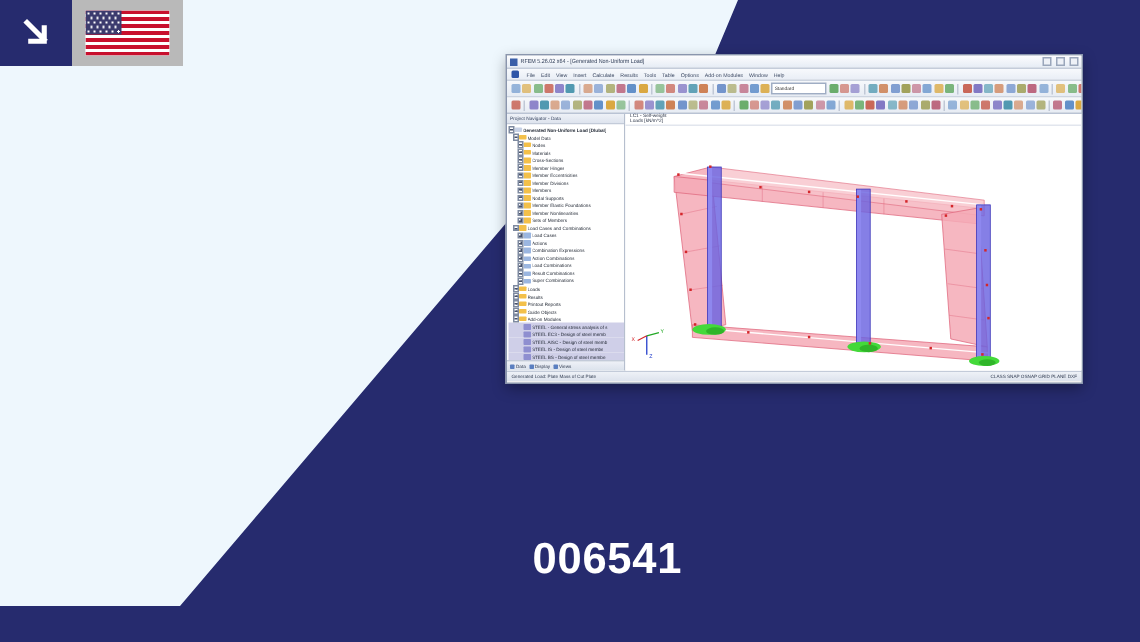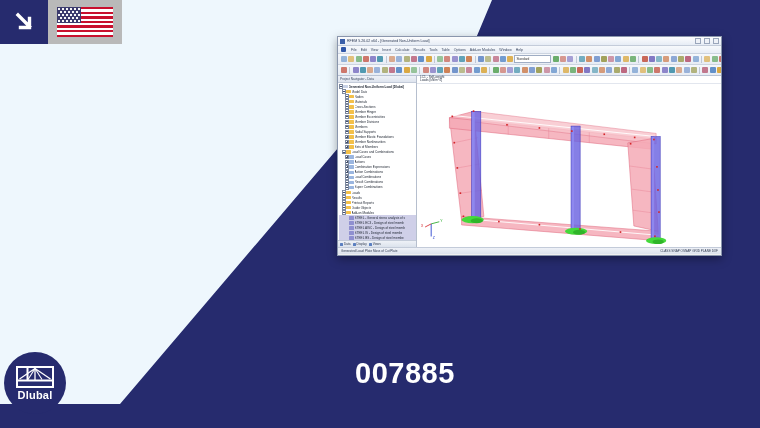--- a/index.html
+++ b/index.html
@@ -226,38 +226,23 @@
     <div class="flag-box">
       <div class="flag">
         <div class="stripes"></div>
         <div class="canton"></div>
         <div class="stars"></div>
       </div>
     </div>
   </div>
 
 
-  <div class="logo">
-    <span class="mark">
-      <svg width="38" height="22" viewBox="0 0 38 22" aria-hidden="true">
-        <rect x="1" y="1" width="36" height="20" fill="none" stroke="#ffffff" stroke-width="2"></rect>
-        <line x1="1" y1="14.5" x2="37" y2="14.5" stroke="#ffffff" stroke-width="2"></line>
-        <line x1="11.5" y1="1" x2="11.5" y2="14.5" stroke="#ffffff" stroke-width="2"></line>
-        <line x1="19" y1="2.5" x2="3.5" y2="13" stroke="#ffffff" stroke-width="1.3"></line>
-        <line x1="19" y1="2.5" x2="34.5" y2="13" stroke="#ffffff" stroke-width="1.3"></line>
-        <line x1="19" y1="2.5" x2="19" y2="14" stroke="#ffffff" stroke-width="1.3"></line>
-        <line x1="19" y1="2.5" x2="26" y2="13.5" stroke="#ffffff" stroke-width="1.1"></line>
-        <line x1="19" y1="2.5" x2="12" y2="13.5" stroke="#ffffff" stroke-width="1.1"></line>
-      </svg>
-    </span>
-    <span class="wordmark">Dlubal</span>
-  </div>
 
   <div class="faq-row">
-    <div class="faq-num">007885</div>
+    <div class="faq-num">006541</div>
   </div>
 
   <div class="app-window">
 
     <div class="titlebar">
       <span class="tb-icon"></span>
       <span class="tb-text">RFEM 5.26.02 x64 - [Generated Non-Uniform Load]</span>
       <span class="tb-btns">
         <i></i>
         <i></i>

